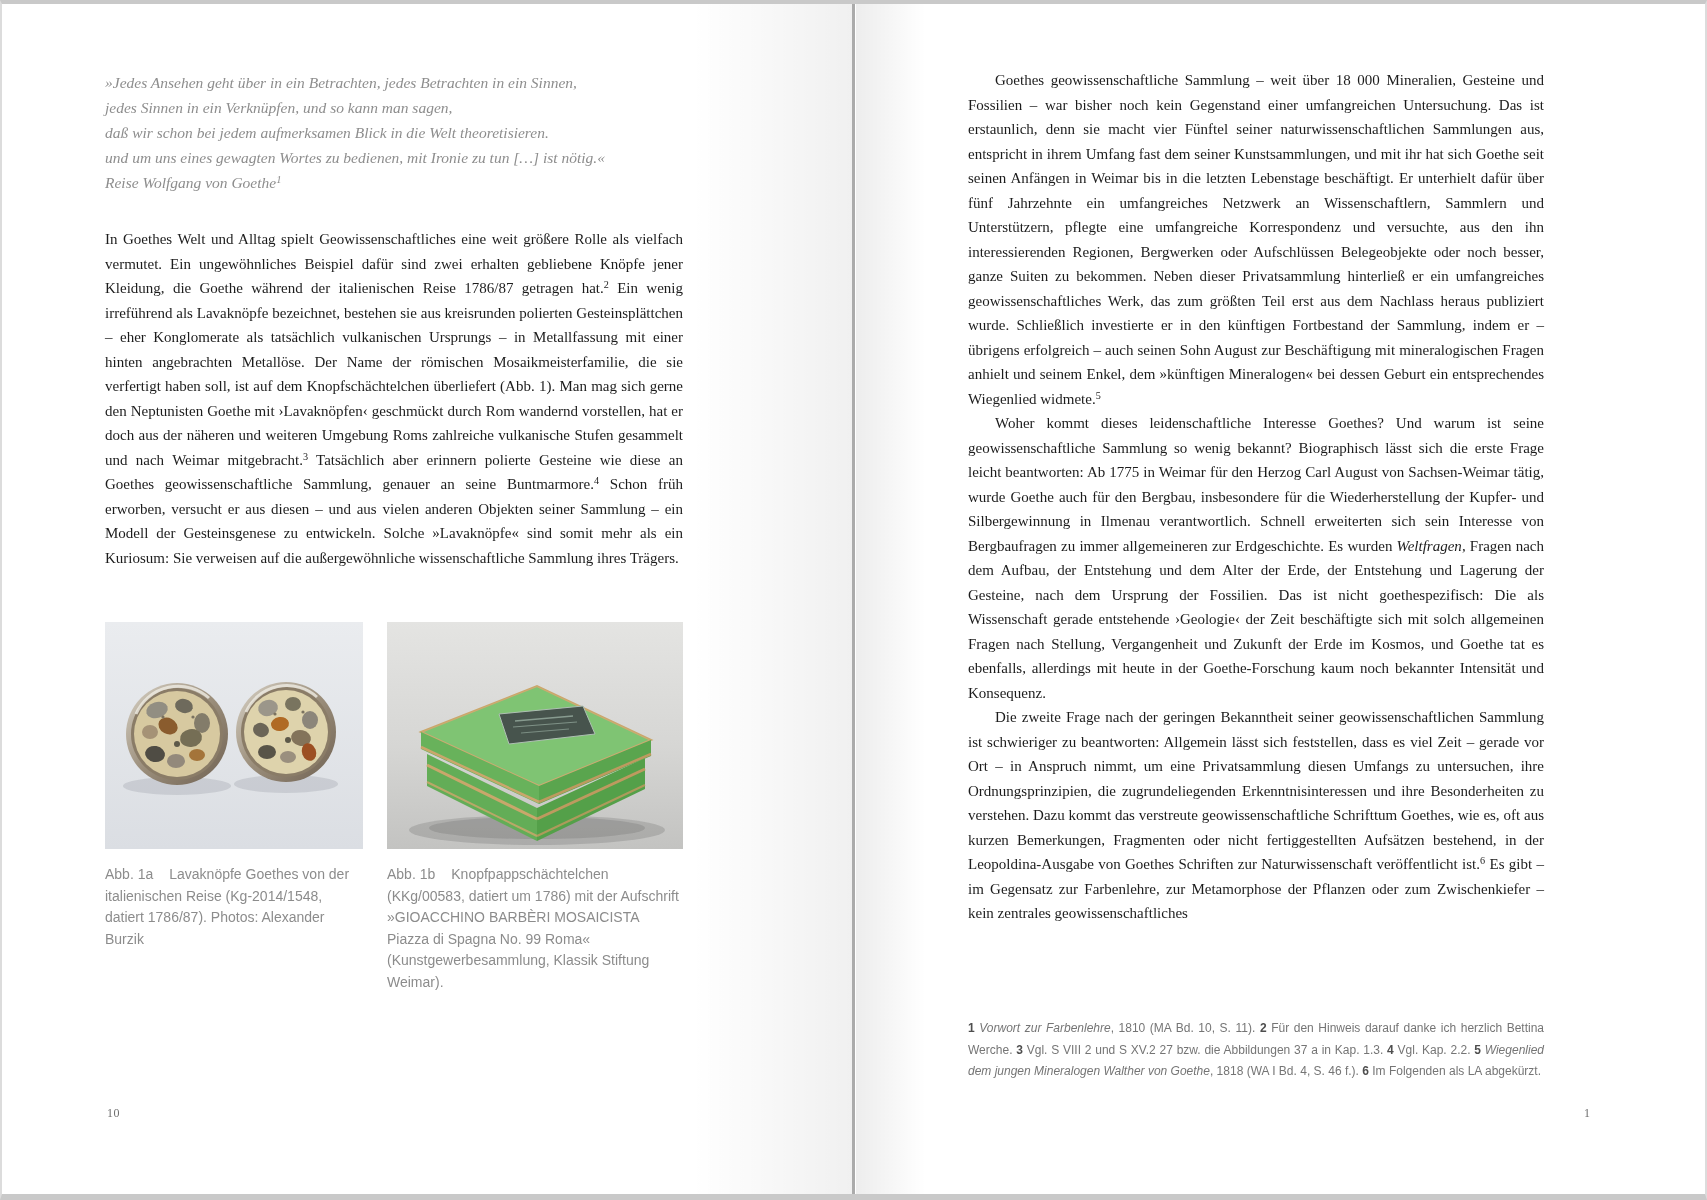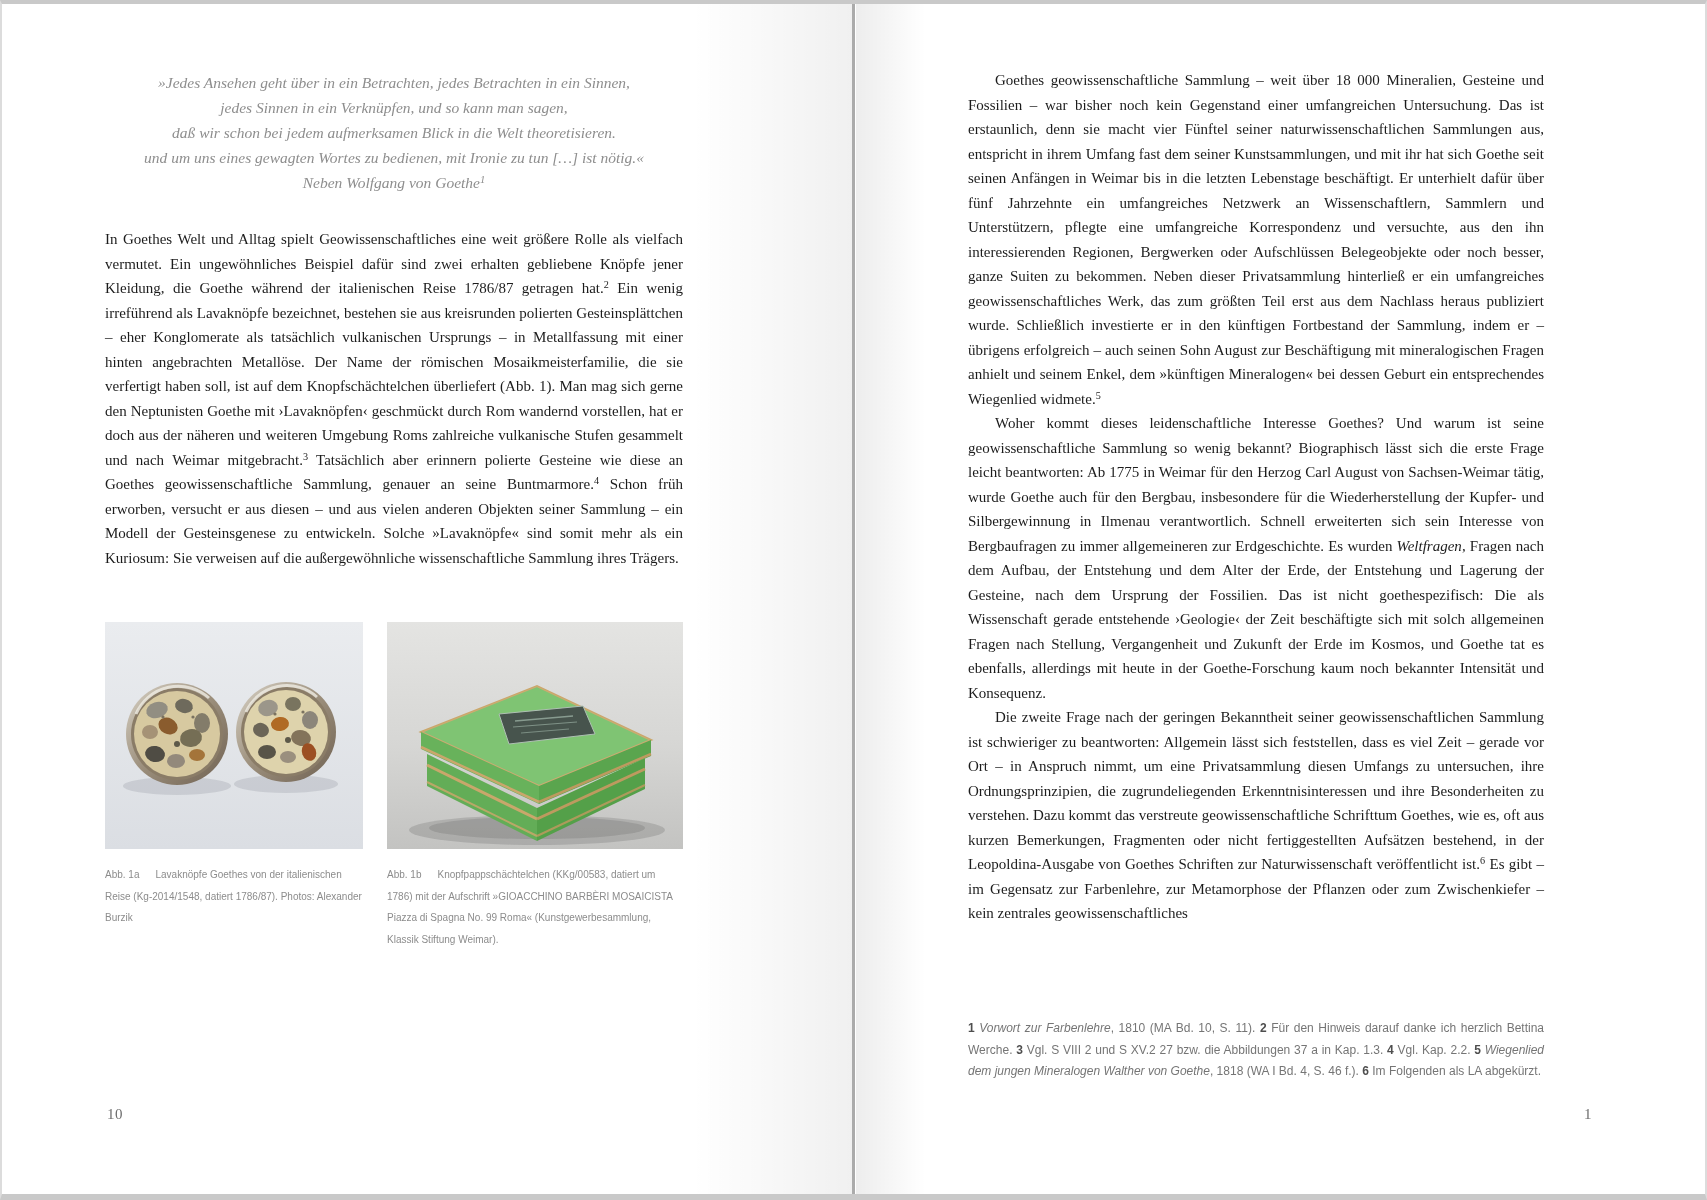--- a/index.html
+++ b/index.html
@@ -14,41 +14,41 @@
   .page-left{left:0;width:851px;}
   .page-right{left:854px;width:851px;border-radius:17px;}
   .spine{position:absolute;left:850px;top:0;width:3px;height:1190px;background:#ababab;}
   .shade-left{position:absolute;left:690px;top:0;width:160px;height:1190px;
     background:linear-gradient(to right, rgba(0,0,0,0), rgba(0,0,0,0.06));pointer-events:none;}
   .shade-right{position:absolute;left:854px;top:0;width:70px;height:1190px;
     background:linear-gradient(to right, rgba(0,0,0,0.07), rgba(0,0,0,0));pointer-events:none;}
 
   
   .lp-col{position:absolute;left:103px;top:66px;width:578px;}
-  .epigraph{ text-align:center;font-style:italic;font-size:15.5px;line-height:25px;
+  .epigraph{ text-align:left;font-style:italic;font-size:15.5px;line-height:25px;
     color:var(--epigraph_text,#8d8d8d);margin:0 0 32px 0;}
   .epigraph .ep-line{white-space:nowrap;}
   .body-text{margin:0;font-size:15px;line-height:24.5px;color:var(--body_text,#1c1c1c);
     text-align:justify;}
   .rp-text p{margin:0;font-size:15px;line-height:24.5px;color:var(--body_text,#1c1c1c);
     text-align:justify;text-indent:27px;}
   .sup{position:relative;top:-0.45em;font-size:68%;line-height:0;}
   .it{font-style:italic;}
   .bd{font-weight:700;}
 
   .figures{display:flex;gap:24px;margin-top:52px;}
   .figures figure{margin:0;}
   .fig-a{width:258px;}
   .fig-b{width:296px;}
   .photo{display:block;}
   figcaption{margin-top:15px;font-family:"Liberation Sans","DejaVu Sans",sans-serif;
-    font-size:10px;line-height:21.5px;color:var(--caption_text,#8c8c8c);}
+    font-size:14px;line-height:21.5px;color:var(--caption_text,#8c8c8c);}
   .cap-label{margin-right:16px;}
 
-  .page-num{position:absolute;font-size:15px;color:var(--page_number,#6e6e6e);
+  .page-num{position:absolute;font-size:12px;color:var(--page_number,#6e6e6e);
     letter-spacing:0.5px;}
   .pn-left{left:105px;top:1102px;}
   .pn-right{left:728px;top:1102px;}
 
   
   .rp-text{position:absolute;left:112px;top:64px;width:576px;}
   .rp-foot{position:absolute;left:112px;top:1014px;width:576px;
     font-family:"Liberation Sans","DejaVu Sans",sans-serif;
     font-size:12px;line-height:21.5px;color:var(--footnote_text,#757575);text-align:justify;}
   .rp-foot .bd{color:#4e4e4e;}
@@ -59,21 +59,21 @@
 <div class="stage">
 
   <section class="page page-left">
     <div class="lp-col">
 
       <div class="epigraph">
         <div class="ep-line">»Jedes Ansehen geht über in ein Betrachten, jedes Betrachten in ein Sinnen,</div>
         <div class="ep-line">jedes Sinnen in ein Verknüpfen, und so kann man sagen,</div>
         <div class="ep-line">daß wir schon bei jedem aufmerksamen Blick in die Welt theoretisieren.</div>
         <div class="ep-line">und um uns eines gewagten Wortes zu bedienen, mit Ironie zu tun […] ist nötig.«</div>
-        <div class="ep-line"><span>Neben Wolfgang von Goethe</span><span class="sup">1</span></div>
+        <div class="ep-line"><span>Reise Wolfgang von Goethe</span><span class="sup">1</span></div>
       </div>
 
       <p class="body-text"><span>In Goethes Welt und Alltag spielt Geowissenschaftliches eine weit größere Rolle als vielfach vermutet. Ein ungewöhnliches Beispiel dafür sind zwei erhalten gebliebene Knöpfe jener Kleidung, die Goethe während der italienischen Reise 1786/87 getragen hat.</span><span class="sup">2</span><span> Ein wenig irreführend als Lavaknöpfe bezeichnet, bestehen sie aus kreisrunden polierten Gesteinsplättchen – eher Konglomerate als tatsächlich vulkanischen Ursprungs – in Metallfassung mit einer hinten angebrachten Metallöse. Der Name der römischen Mosaikmeisterfamilie, die sie verfertigt haben soll, ist auf dem Knopfschächtelchen überliefert (Abb. 1). Man mag sich gerne den Neptunisten Goethe mit ›Lavaknöpfen‹ geschmückt durch Rom wandernd vorstellen, hat er doch aus der näheren und weiteren Umgebung Roms zahlreiche vulkanische Stufen gesammelt und nach Weimar mitgebracht.</span><span class="sup">3</span><span> Tatsächlich aber erinnern polierte Gesteine wie diese an Goethes geowissenschaftliche Sammlung, genauer an seine Buntmarmore.</span><span class="sup">4</span><span> Schon früh erworben, versucht er aus diesen – und aus vielen anderen Objekten seiner Sammlung – ein Modell der Gesteinsgenese zu entwickeln. Solche »Lavaknöpfe« sind somit mehr als ein Kuriosum: Sie verweisen auf die außergewöhnliche wissenschaftliche Sammlung ihres Trägers.</span></p>
 
       <div class="figures">
 
         <figure class="fig-a">
           <svg class="photo" width="258" height="227" viewBox="0 0 258 227" xmlns="http://www.w3.org/2000/svg">
             <defs>
               <linearGradient id="pbgA" x1="0" y1="0" x2="0" y2="1">

